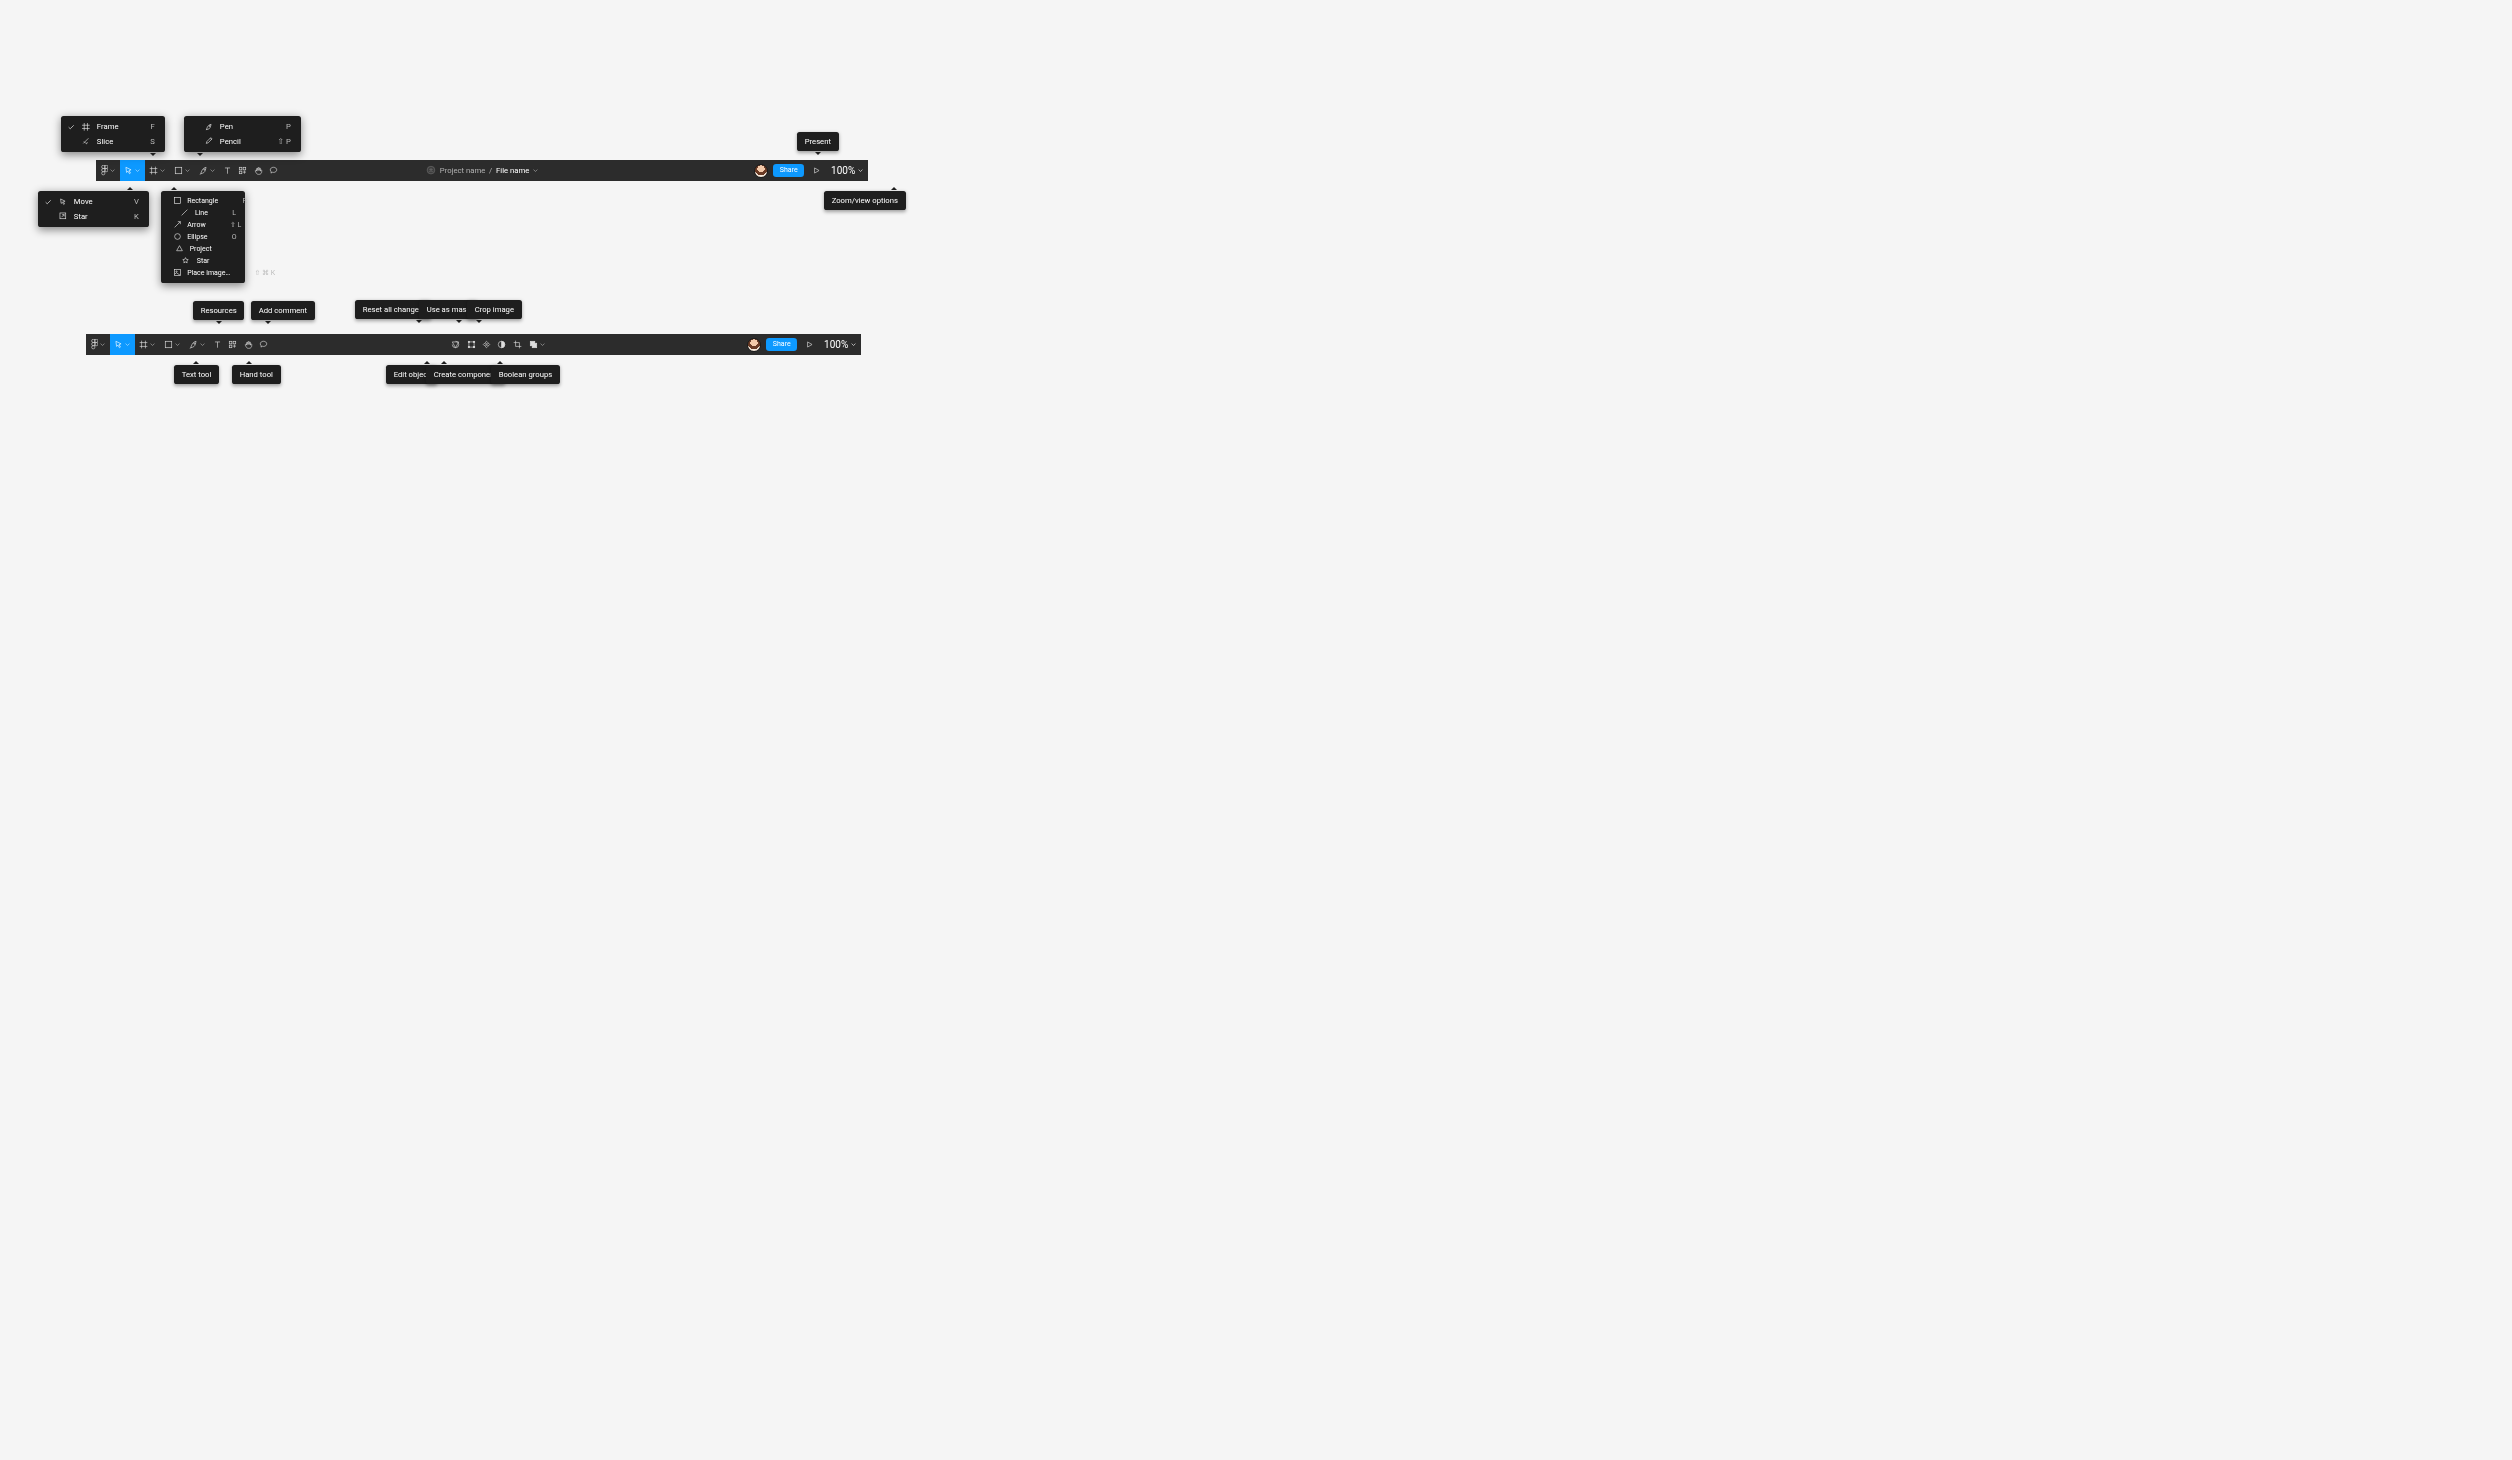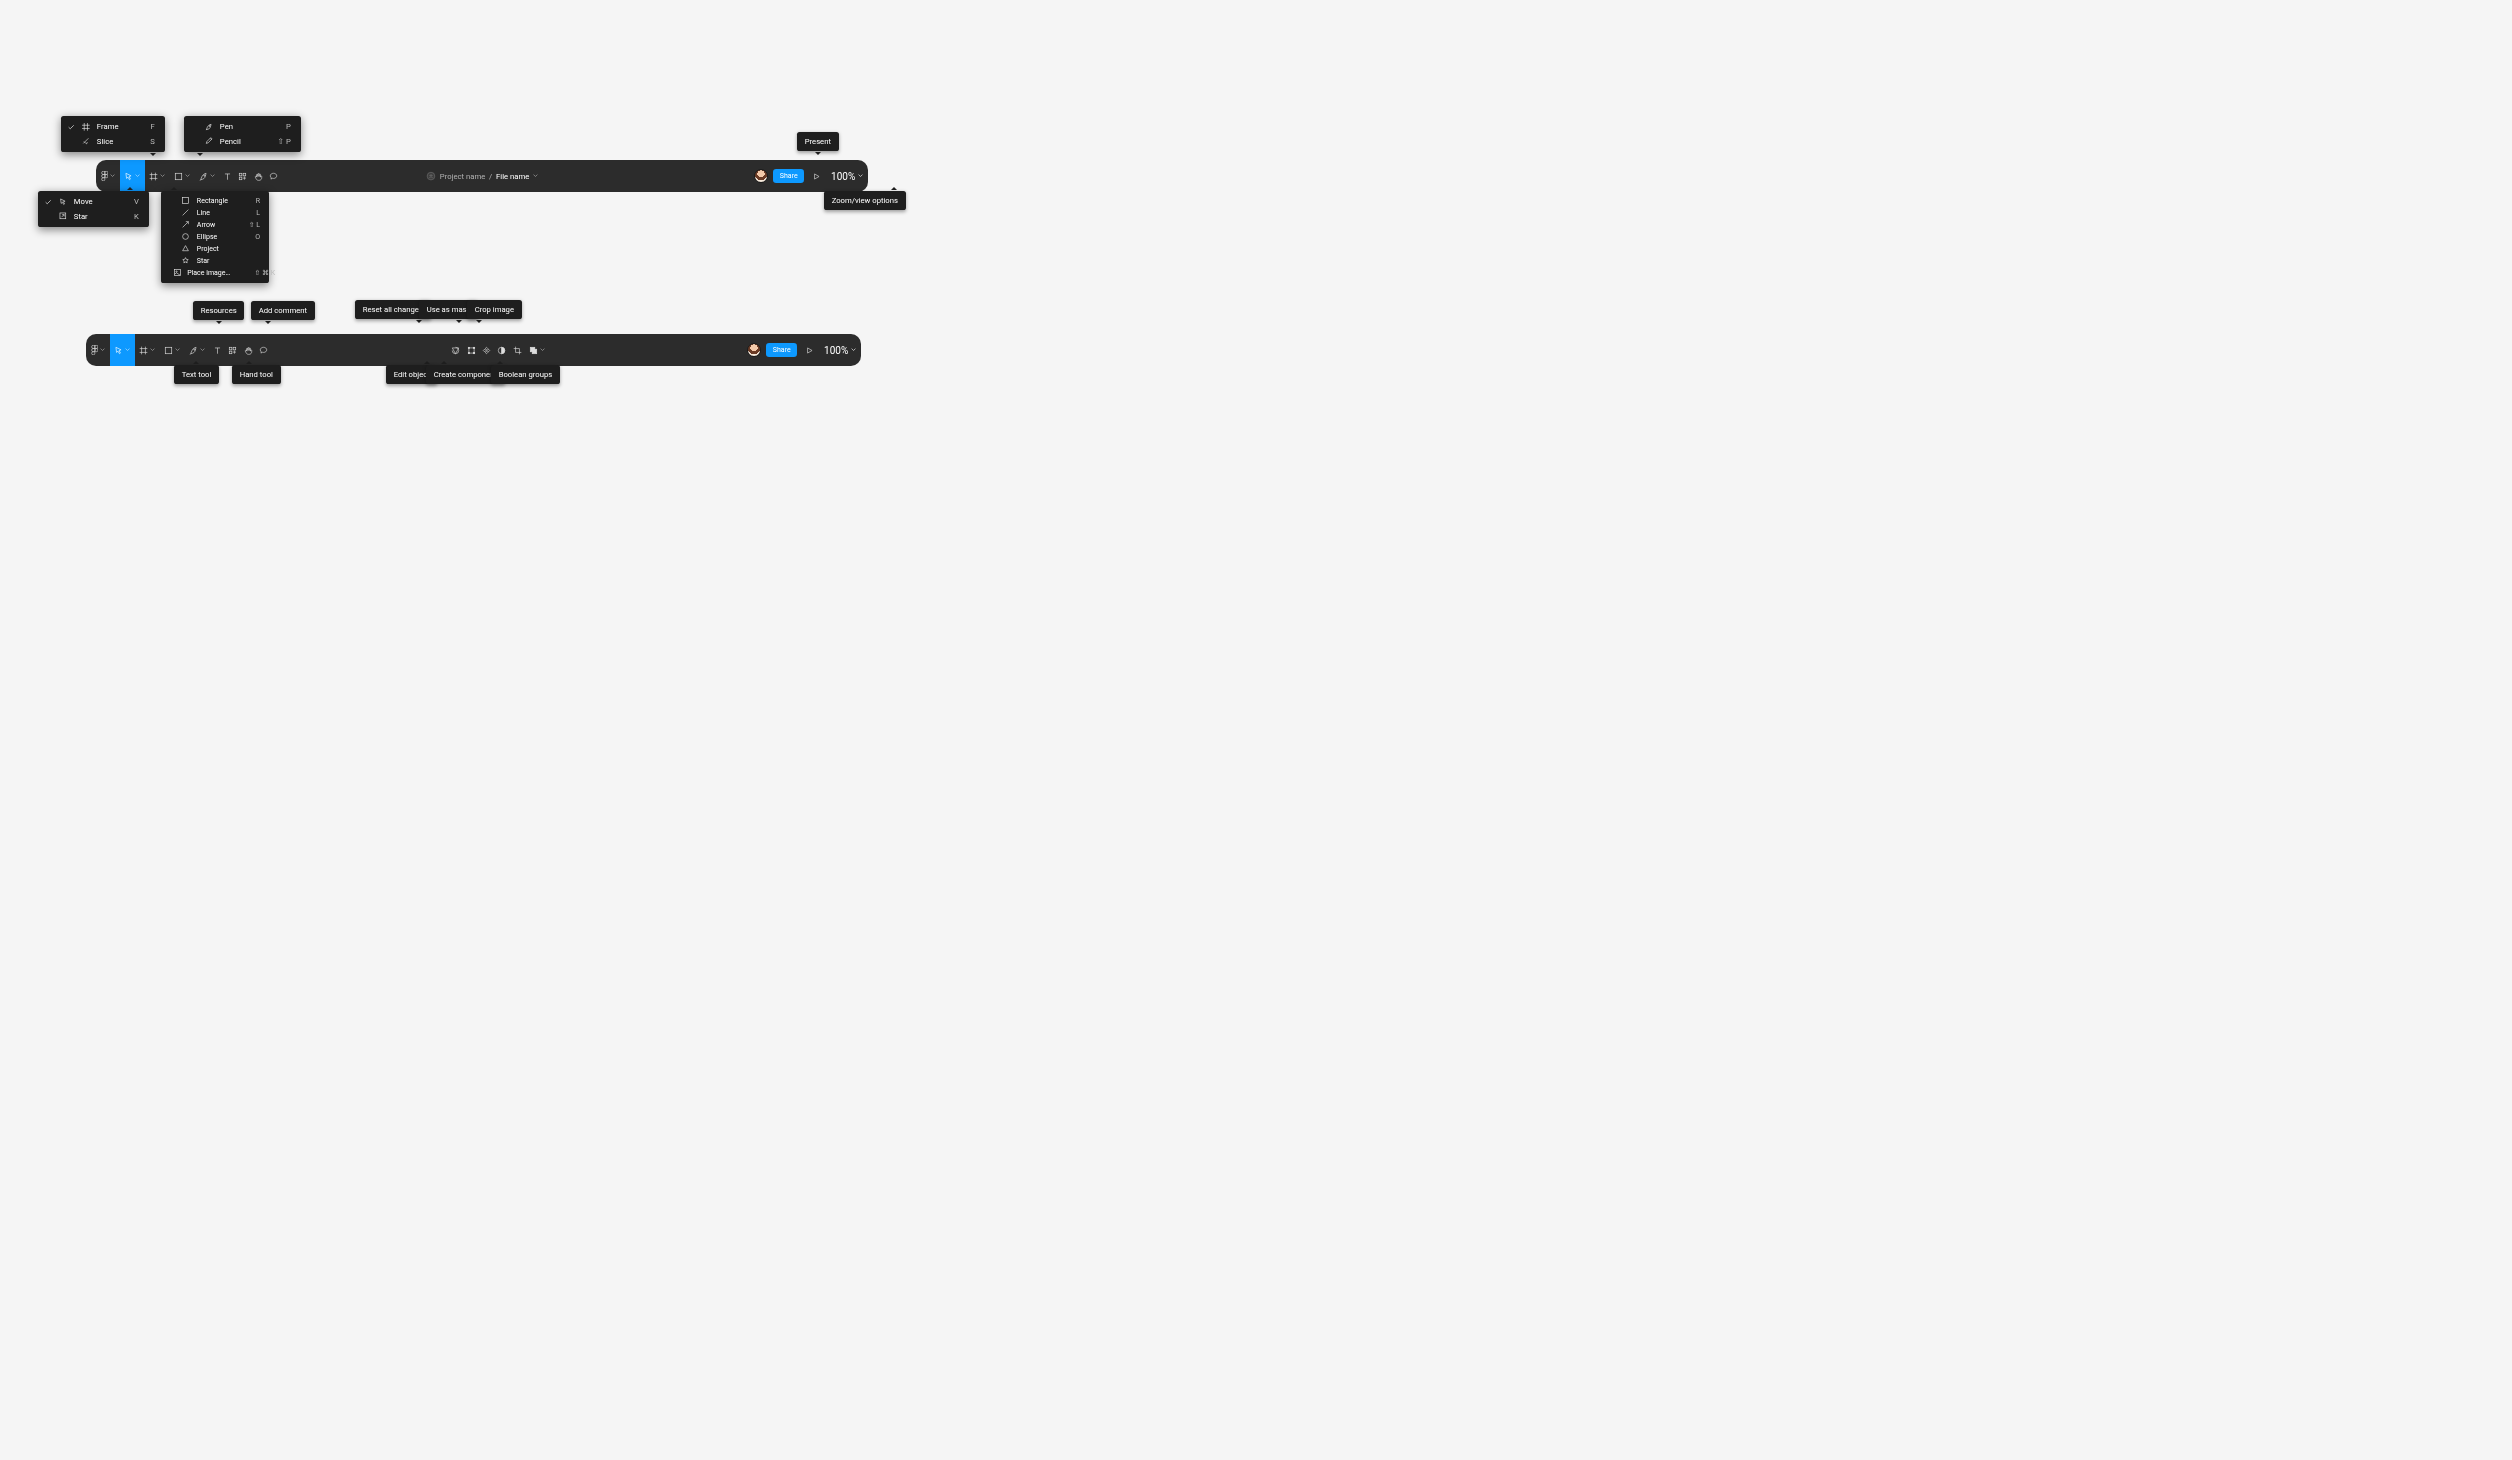--- a/index.html
+++ b/index.html
@@ -13,26 +13,26 @@
   }
   .canvas {
     position: relative;
     width: 925px;
     height: 538px;
   }
 
   
   .toolbar {
     position: absolute;
-    height: 32px;
+    height: 21px;
     background: #2c2c2c;
     display: flex;
     align-items: center;
     color: #fff;
-    border-radius: 10px;
+    border-radius: 0;
   }
   .toolbar .tb-left { display: flex; align-items: center; height: 100%; }
   .toolbar .tb-center {
     position: absolute; left: 50%; transform: translateX(-50%);
     display: flex; align-items: center; gap: 3.8px;
     color: #b2b2b2; font-size: 7.7px;
     white-space: nowrap;
   }
   .toolbar .tb-center .file { color: #fff; }
   .toolbar .tb-right {
@@ -392,21 +392,21 @@
             <path d="M4 8l4-4M8 4h-3M8 4v3" stroke="currentColor" fill="none"></path>
           </svg>
         </span>
       <span class="mlabel" data-name="menu-item-label">Star</span>
       <span class="mspacer"></span>
       <span class="mshort" data-name="menu-item-shortcut">K</span>
     </div>
   </div>
   <style>.menu[data-name="move-tool-menu"]::after{ left:89px; }</style>
 
-  <div class="menu arrow-top arrow-tl" data-name="shape-tool-menu" style="left:161px; top:191px; width:108px;">
+  <div class="menu arrow-top arrow-tl" data-name="shape-tool-menu" style="left:161px; top:191px; width:84px;">
     <div class="menu-row" data-name="menu-item-rectangle">
       <span class="check"></span>
       <span class="mico" data-name="rectangle-icon">
           <svg width="7" height="7" viewBox="0 0 11 11">
             <rect x="1" y="1" width="9" height="9" stroke="currentColor" fill="none"></rect>
           </svg>
         </span>
       <span class="mlabel" data-name="menu-item-label">Rectangle</span>
       <span class="mspacer"></span>
       <span class="mshort" data-name="menu-item-shortcut">R</span>

